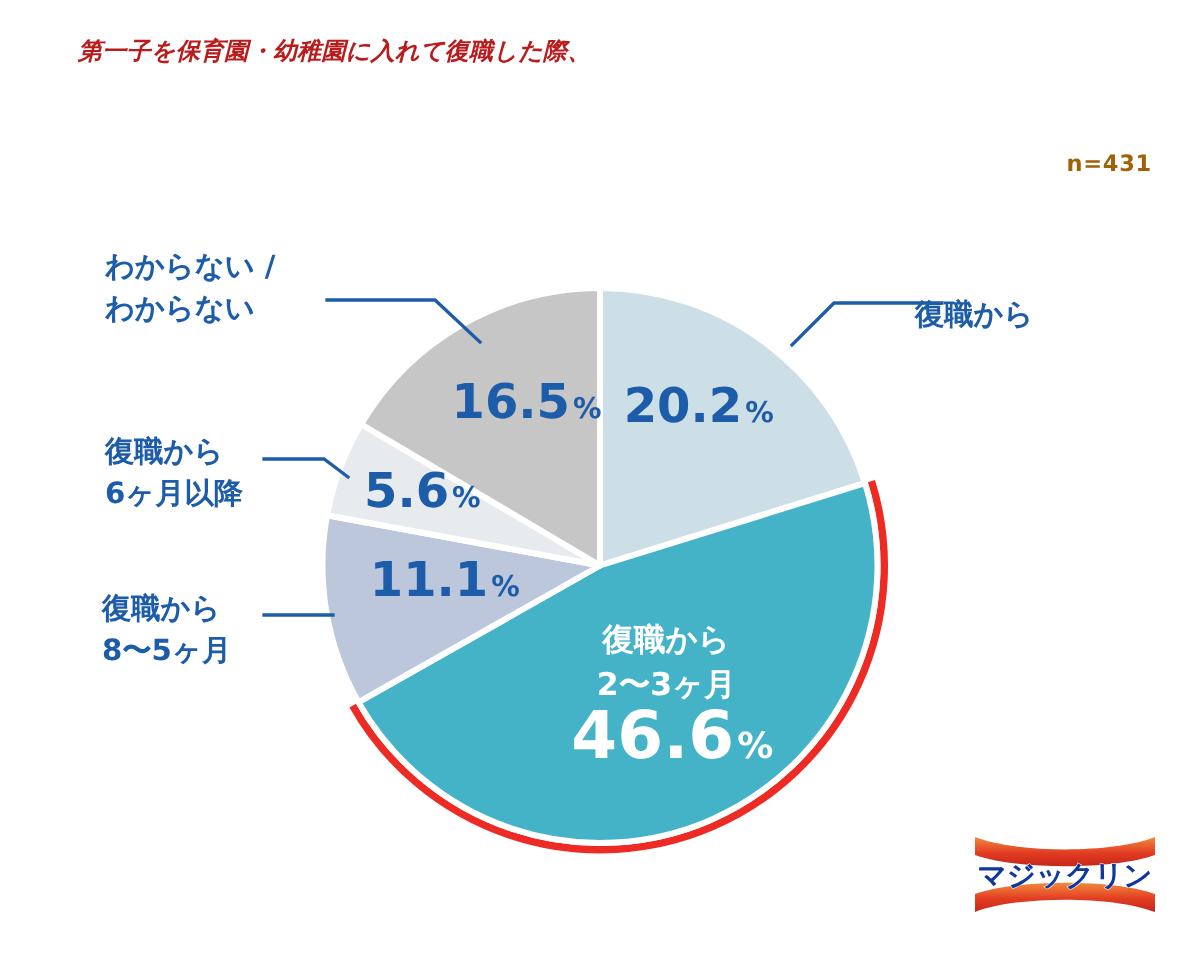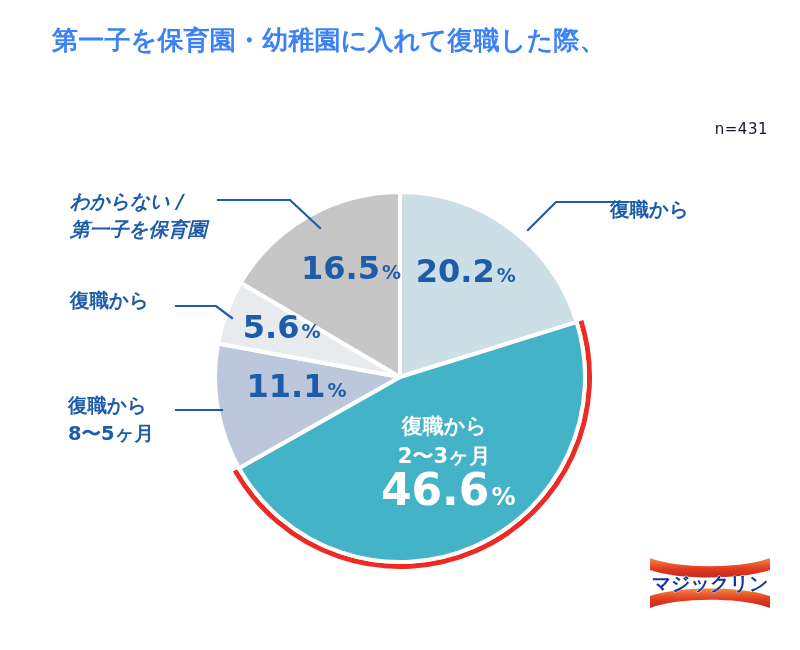--- a/index.html
+++ b/index.html
@@ -3,36 +3,37 @@
 <meta charset="utf-8">
 <style>
   html,body{margin:0;padding:0;}
   body{
     width:800px;height:650px;background:#ffffff;
     font-family:"DejaVu Sans","Liberation Sans",sans-serif;
     position:relative;overflow:hidden;
   }
   .title{
     position:absolute;left:52px;top:22px;width:730px;
-    color:#3b82f6;font-weight:bold;font-size:26px;line-height:1.45;
+    color:#b91c1c;font-weight:bold;font-size:16px;line-height:1.45;
     letter-spacing:0.2px;
+    font-style:italic;
   }
   .title div{white-space:nowrap;}
   .nlabel{
-    position:absolute;right:32px;top:120px;
-    color:#0f172a;font-size:15px;font-weight:normal;letter-spacing:0.5px;
+    position:absolute;right:32px;top:100px;
+    color:#a16207;font-size:15px;font-weight:bold;letter-spacing:0.5px;
   }
   #chart-area{position:absolute;left:0;top:0;width:800px;height:650px;}
   .cb-label{
     position:absolute;color:#1d5ca8;font-weight:bold;font-size:19.5px;
     line-height:1.42;white-space:nowrap;
   }
   .cb-label.right{text-align:left;}
   .cb-label.left{text-align:left;}
-  #lbl-unknown{left:70px;top:188px;font-style:italic;}
+  #lbl-unknown{left:70px;top:164px;}
   #lbl-after6{left:70px;top:287px;}
   #lbl-m45{left:68px;top:392px;}
   #lbl-within1{left:610px;top:196px;}
   .logo{
     position:absolute;left:648px;top:552px;width:124px;height:62px;
   }
 </style>
 </head>
 <body>
 
@@ -63,24 +64,25 @@
       <text x="444.2" y="433.3" text-anchor="middle" fill="#ffffff" font-family="'DejaVu Sans','Liberation Sans',sans-serif" font-weight="bold" font-size="21">復職から</text>
       <text x="444.2" y="463.3" text-anchor="middle" fill="#ffffff" font-family="'DejaVu Sans','Liberation Sans',sans-serif" font-weight="bold" font-size="21">2〜3ヶ月</text>
       <text x="296.5" y="397.4" text-anchor="middle" fill="#1d5ca8" font-family="'DejaVu Sans','Liberation Sans',sans-serif" font-weight="bold" font-size="32"><tspan>11.1</tspan><tspan font-size="19" dx="2">%</tspan></text>
       <text x="281.6" y="338.2" text-anchor="middle" fill="#1d5ca8" font-family="'DejaVu Sans','Liberation Sans',sans-serif" font-weight="bold" font-size="32"><tspan>5.6</tspan><tspan font-size="19" dx="2">%</tspan></text>
       <text x="351.0" y="278.6" text-anchor="middle" fill="#1d5ca8" font-family="'DejaVu Sans','Liberation Sans',sans-serif" font-weight="bold" font-size="32"><tspan>16.5</tspan><tspan font-size="19" dx="2">%</tspan></text>
     </g>
 </svg>
 
 <div class="cb-label left" id="lbl-unknown">
   <div>わからない /</div>
-  <div>第一子を保育園</div>
+  <div>わからない</div>
 </div>
 <div class="cb-label left" id="lbl-after6">
   <div>復職から</div>
+  <div>6ヶ月以降</div>
 </div>
 <div class="cb-label left" id="lbl-m45">
   <div>復職から</div>
   <div>8〜5ヶ月</div>
 </div>
 <div class="cb-label right" id="lbl-within1">
   <div>復職から</div>
 </div>
 
 <svg class="logo" viewBox="0 0 124 62" xmlns="http://www.w3.org/2000/svg">

